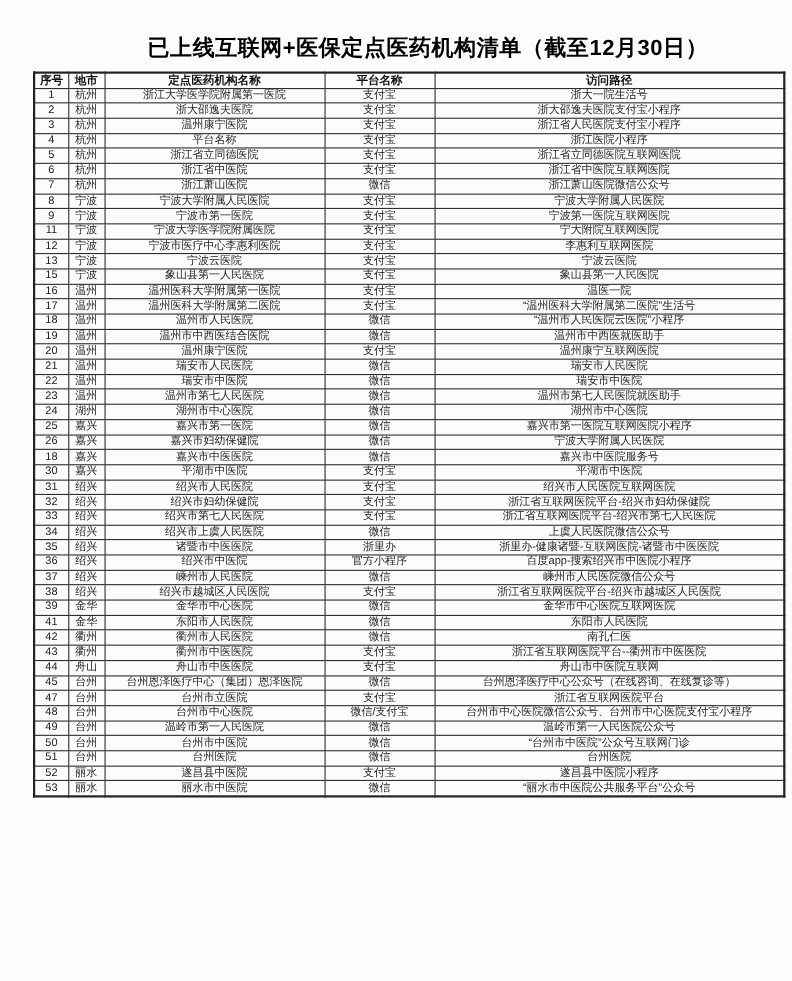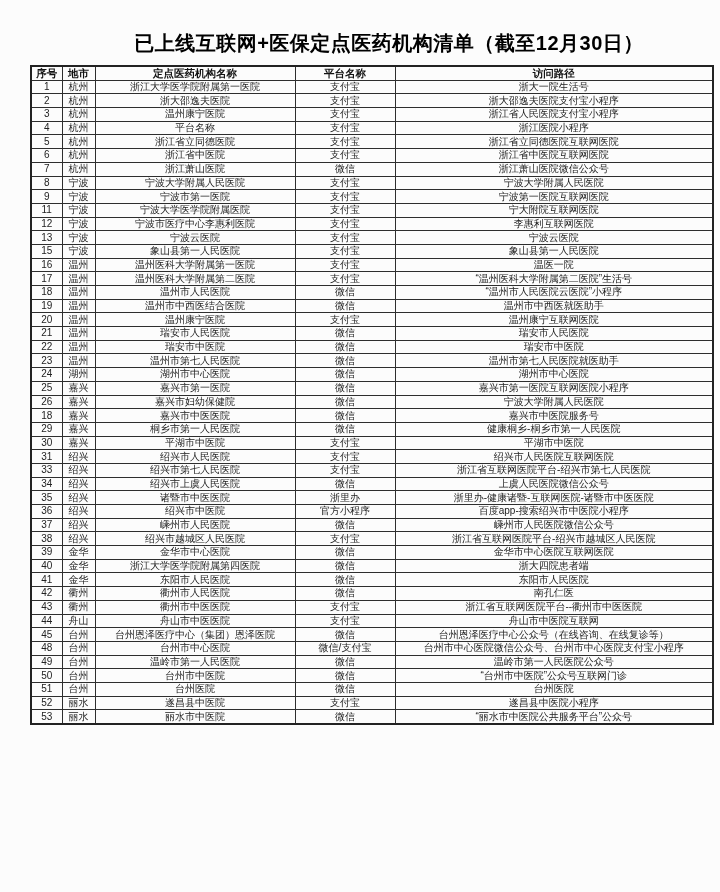--- a/index.html
+++ b/index.html
@@ -255,41 +255,41 @@
           <td>宁波大学附属人民医院</td>
         </tr>
         <tr>
           <td>18</td>
           <td>嘉兴</td>
           <td>嘉兴市中医医院</td>
           <td>微信</td>
           <td>嘉兴市中医院服务号</td>
         </tr>
         <tr>
-          <td>29</td>
-          <td>嘉兴</td>
-          <td>桐乡市第一人民医院</td>
-          <td>微信</td>
-          <td>健康桐乡-桐乡市第一人民医院</td>
-        </tr>
-        <tr>
           <td>30</td>
           <td>嘉兴</td>
           <td>平湖市中医院</td>
           <td>支付宝</td>
           <td>平湖市中医院</td>
         </tr>
         <tr>
           <td>31</td>
           <td>绍兴</td>
           <td>绍兴市人民医院</td>
           <td>支付宝</td>
           <td>绍兴市人民医院互联网医院</td>
         </tr>
         <tr>
+          <td>32</td>
+          <td>绍兴</td>
+          <td>绍兴市妇幼保健院</td>
+          <td>支付宝</td>
+          <td>浙江省互联网医院平台-绍兴市妇幼保健院</td>
+        </tr>
+        <tr>
           <td>33</td>
           <td>绍兴</td>
           <td>绍兴市第七人民医院</td>
           <td>支付宝</td>
           <td>浙江省互联网医院平台-绍兴市第七人民医院</td>
         </tr>
         <tr>
           <td>34</td>
           <td>绍兴</td>
           <td>绍兴市上虞人民医院</td>
@@ -325,27 +325,20 @@
           <td>浙江省互联网医院平台-绍兴市越城区人民医院</td>
         </tr>
         <tr>
           <td>39</td>
           <td>金华</td>
           <td>金华市中心医院</td>
           <td>微信</td>
           <td>金华市中心医院互联网医院</td>
         </tr>
         <tr>
-          <td>40</td>
-          <td>金华</td>
-          <td>浙江大学医学院附属第四医院</td>
-          <td>微信</td>
-          <td>浙大四院患者端</td>
-        </tr>
-        <tr>
           <td>41</td>
           <td>金华</td>
           <td>东阳市人民医院</td>
           <td>微信</td>
           <td>东阳市人民医院</td>
         </tr>
         <tr>
           <td>42</td>
           <td>衢州</td>
           <td>衢州市人民医院</td>
@@ -365,20 +358,27 @@
           <td>舟山市中医医院</td>
           <td>支付宝</td>
           <td>舟山市中医院互联网</td>
         </tr>
         <tr>
           <td>45</td>
           <td>台州</td>
           <td>台州恩泽医疗中心（集团）恩泽医院</td>
           <td>微信</td>
           <td>台州恩泽医疗中心公众号（在线咨询、在线复诊等）</td>
+        </tr>
+        <tr>
+          <td>47</td>
+          <td>台州</td>
+          <td>台州市立医院</td>
+          <td>支付宝</td>
+          <td>浙江省互联网医院平台</td>
         </tr>
         <tr>
           <td>48</td>
           <td>台州</td>
           <td>台州市中心医院</td>
           <td>微信/支付宝</td>
           <td>台州市中心医院微信公众号、台州市中心医院支付宝小程序</td>
         </tr>
         <tr>
           <td>49</td>

